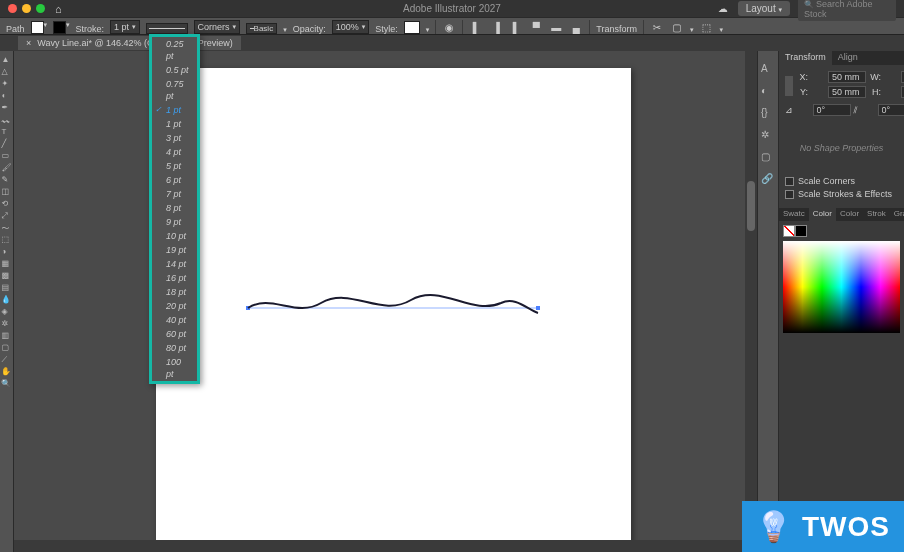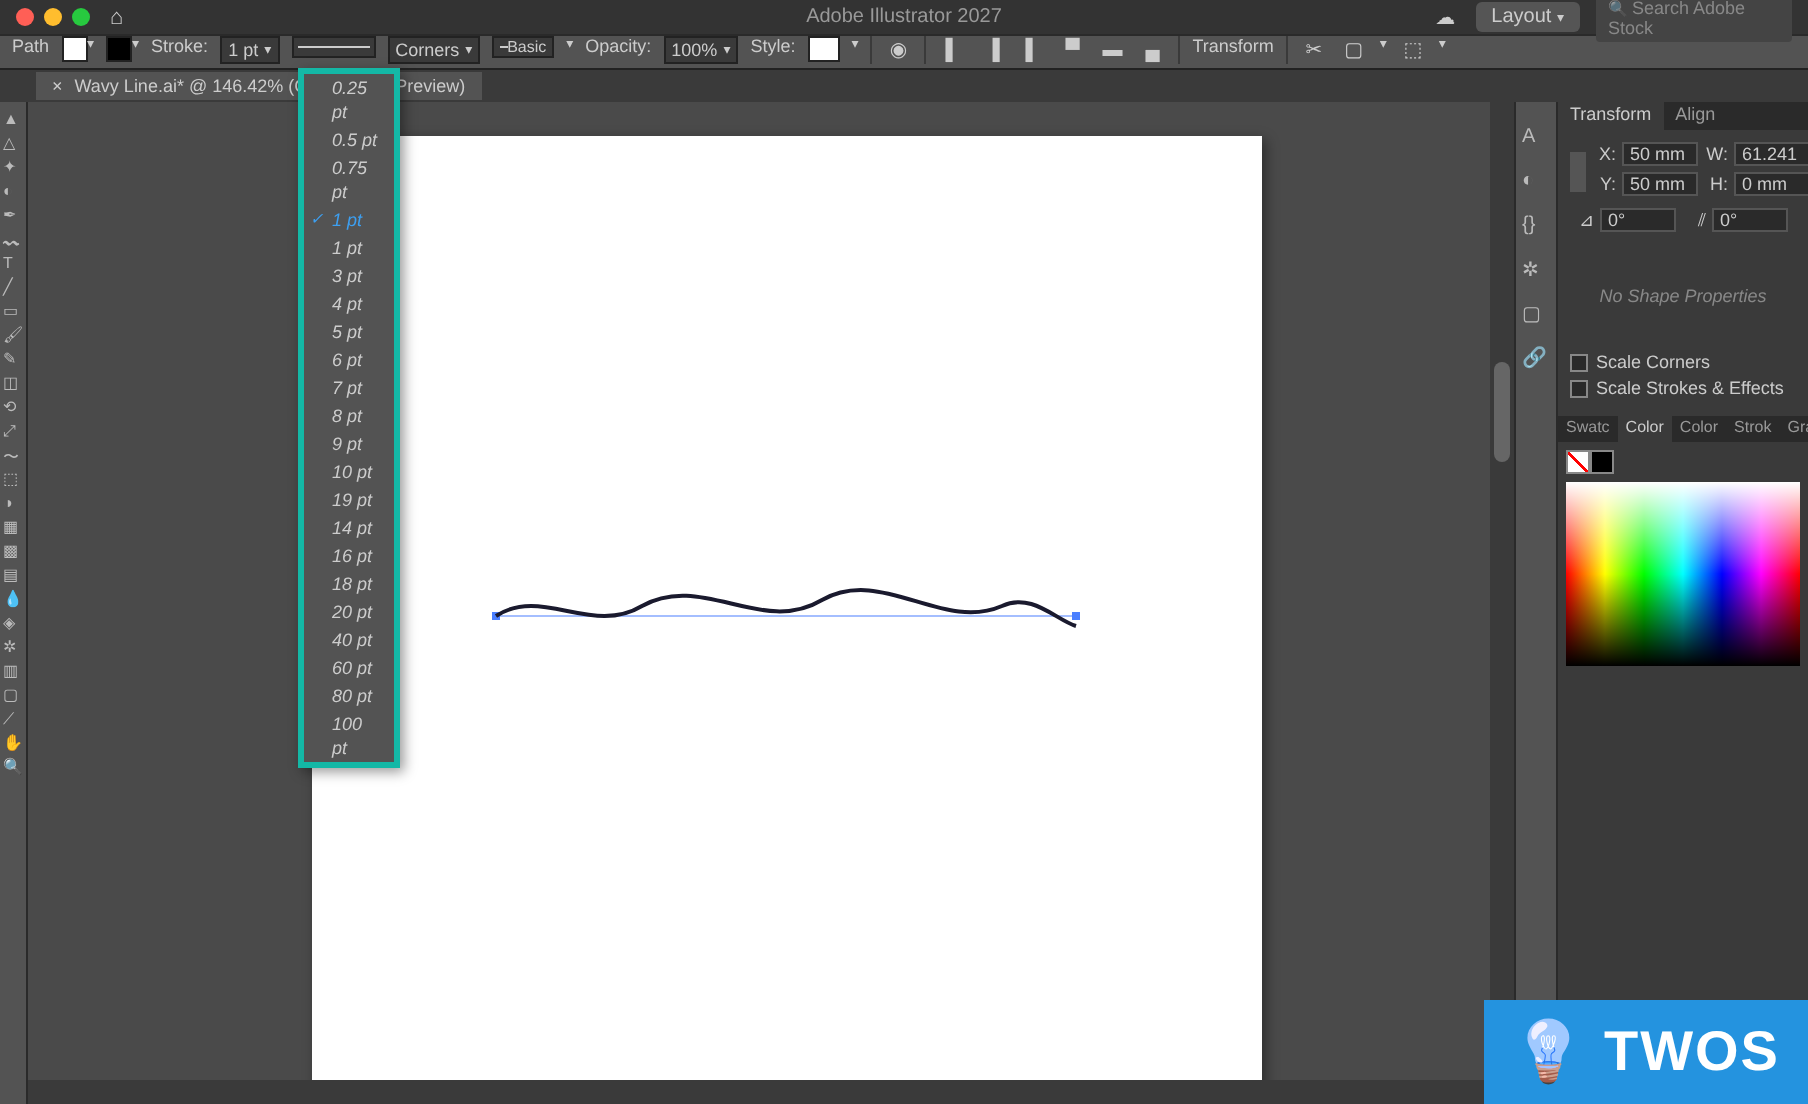--- a/index.html
+++ b/index.html
@@ -13,21 +13,21 @@
   .tl-min { background: #ffbd2e; }
   .tl-max { background: #27c93f; }
   .home-icon { margin-left: 10px; color: #ccc; font-size: 11px; }
   .title { position: absolute; left: 50%; transform: translateX(-50%); color: #999; font-size: 10px; }
   .right-title { margin-left: auto; display: flex; align-items: center; gap: 8px; padding-right: 8px; }
   .layout-btn { background: #555; padding: 2px 8px; color: #ccc; border-radius: 3px; font-size: 10px; }
   .search-box { background: #444; padding: 2px 6px; width: 98px; color: #888; font-size: 9px; border-radius: 2px; }
   .search-box::before { content: "🔍"; font-size: 8px; margin-right: 2px; opacity: 0.5;}
   
   
-  .controlbar { height: 17px; background: #535353; border-top: 1px solid #2a2a2a; display: flex; align-items: flex-start; padding: 0 6px; gap: 6px; color: #ccc; font-size: 9px; }
+  .controlbar { height: 17px; background: #535353; border-top: 1px solid #2a2a2a; display: flex; align-items: flex-end; padding: 0 6px; gap: 6px; color: #ccc; font-size: 9px; }
   .swatch-pair { display: flex; }
   .swatch { width: 13px; height: 13px; border: 1px solid #222; }
   .swatch.white { background: #fff; }
   .swatch.black { background: #000; }
   .ctrl-label { font-size: 9px; color: #ccc; }
   .ctrl-dd { background: #3a3a3a; border: 1px solid #222; color: #ccc; padding: 1px 3px; font-size: 9px; display: flex; align-items: center; gap: 3px; }
   .dd-arrow { font-size: 7px; }
   .stroke-prev { width: 42px; height: 11px; background: #3a3a3a; border: 1px solid #222; display: flex; align-items: center; padding: 0 2px; }
   .stroke-line { height: 1px; background: #ccc; width: 100%; }
   .brush-prev { width: 31px; height: 11px; background: #3a3a3a; border: 1px solid #222; display: flex; align-items: center; padding: 0 3px; color:#ccc; font-size:8px; justify-content:space-between;}
@@ -62,21 +62,21 @@
   .rs-icon { width: 14px; height: 14px; color: #bbb; font-size: 10px; }
   
   
   .panels { width: 126px; background: #3a3a3a; border-left: 1px solid #2a2a2a; display: flex; flex-direction: column; }
   .panel-tabs { display: flex; background: #2a2a2a; height: 14px; }
   .panel-tab { padding: 1px 6px; font-size: 9px; color: #999; cursor: pointer; }
   .panel-tab.active { background: #3a3a3a; color: #ccc; }
   
   .transform-body { padding: 6px; font-size: 9px; }
   .tr-row { display: flex; align-items: center; gap: 3px; margin-bottom: 3px; }
-  .tr-input { background: #2a2a2a; border: 1px solid #555; color: #ccc; padding: 1px 3px; width: 38px; font-size: 9px; height: 12px; }
+  .tr-input { background: #2a2a2a; border: 1px solid #555; color: #ccc; padding: 1px 3px; width: 38px; font-size: 9px; height: 12px; margin-left: 17px; }
   .tr-label { width: 12px; text-align: right; }
   .ref-point { width: 20px; height: 20px; border: 1px solid #555; display: grid; grid-template-columns: repeat(3,1fr); grid-template-rows: repeat(3,1fr); }
   .ref-point span { border: 0.5px solid #555; }
   .ref-point span.c { background: #ccc; }
   
   .shape-body { height: 45px; display: flex; align-items: center; justify-content: center; color: #888; font-size: 9px; font-style: italic; }
   .checks { padding: 6px; }
   .check-row { display: flex; align-items: center; gap: 4px; font-size: 9px; margin-bottom: 3px; }
   .checkbox { width: 9px; height: 9px; border: 1px solid #888; background: #2a2a2a; }
   

